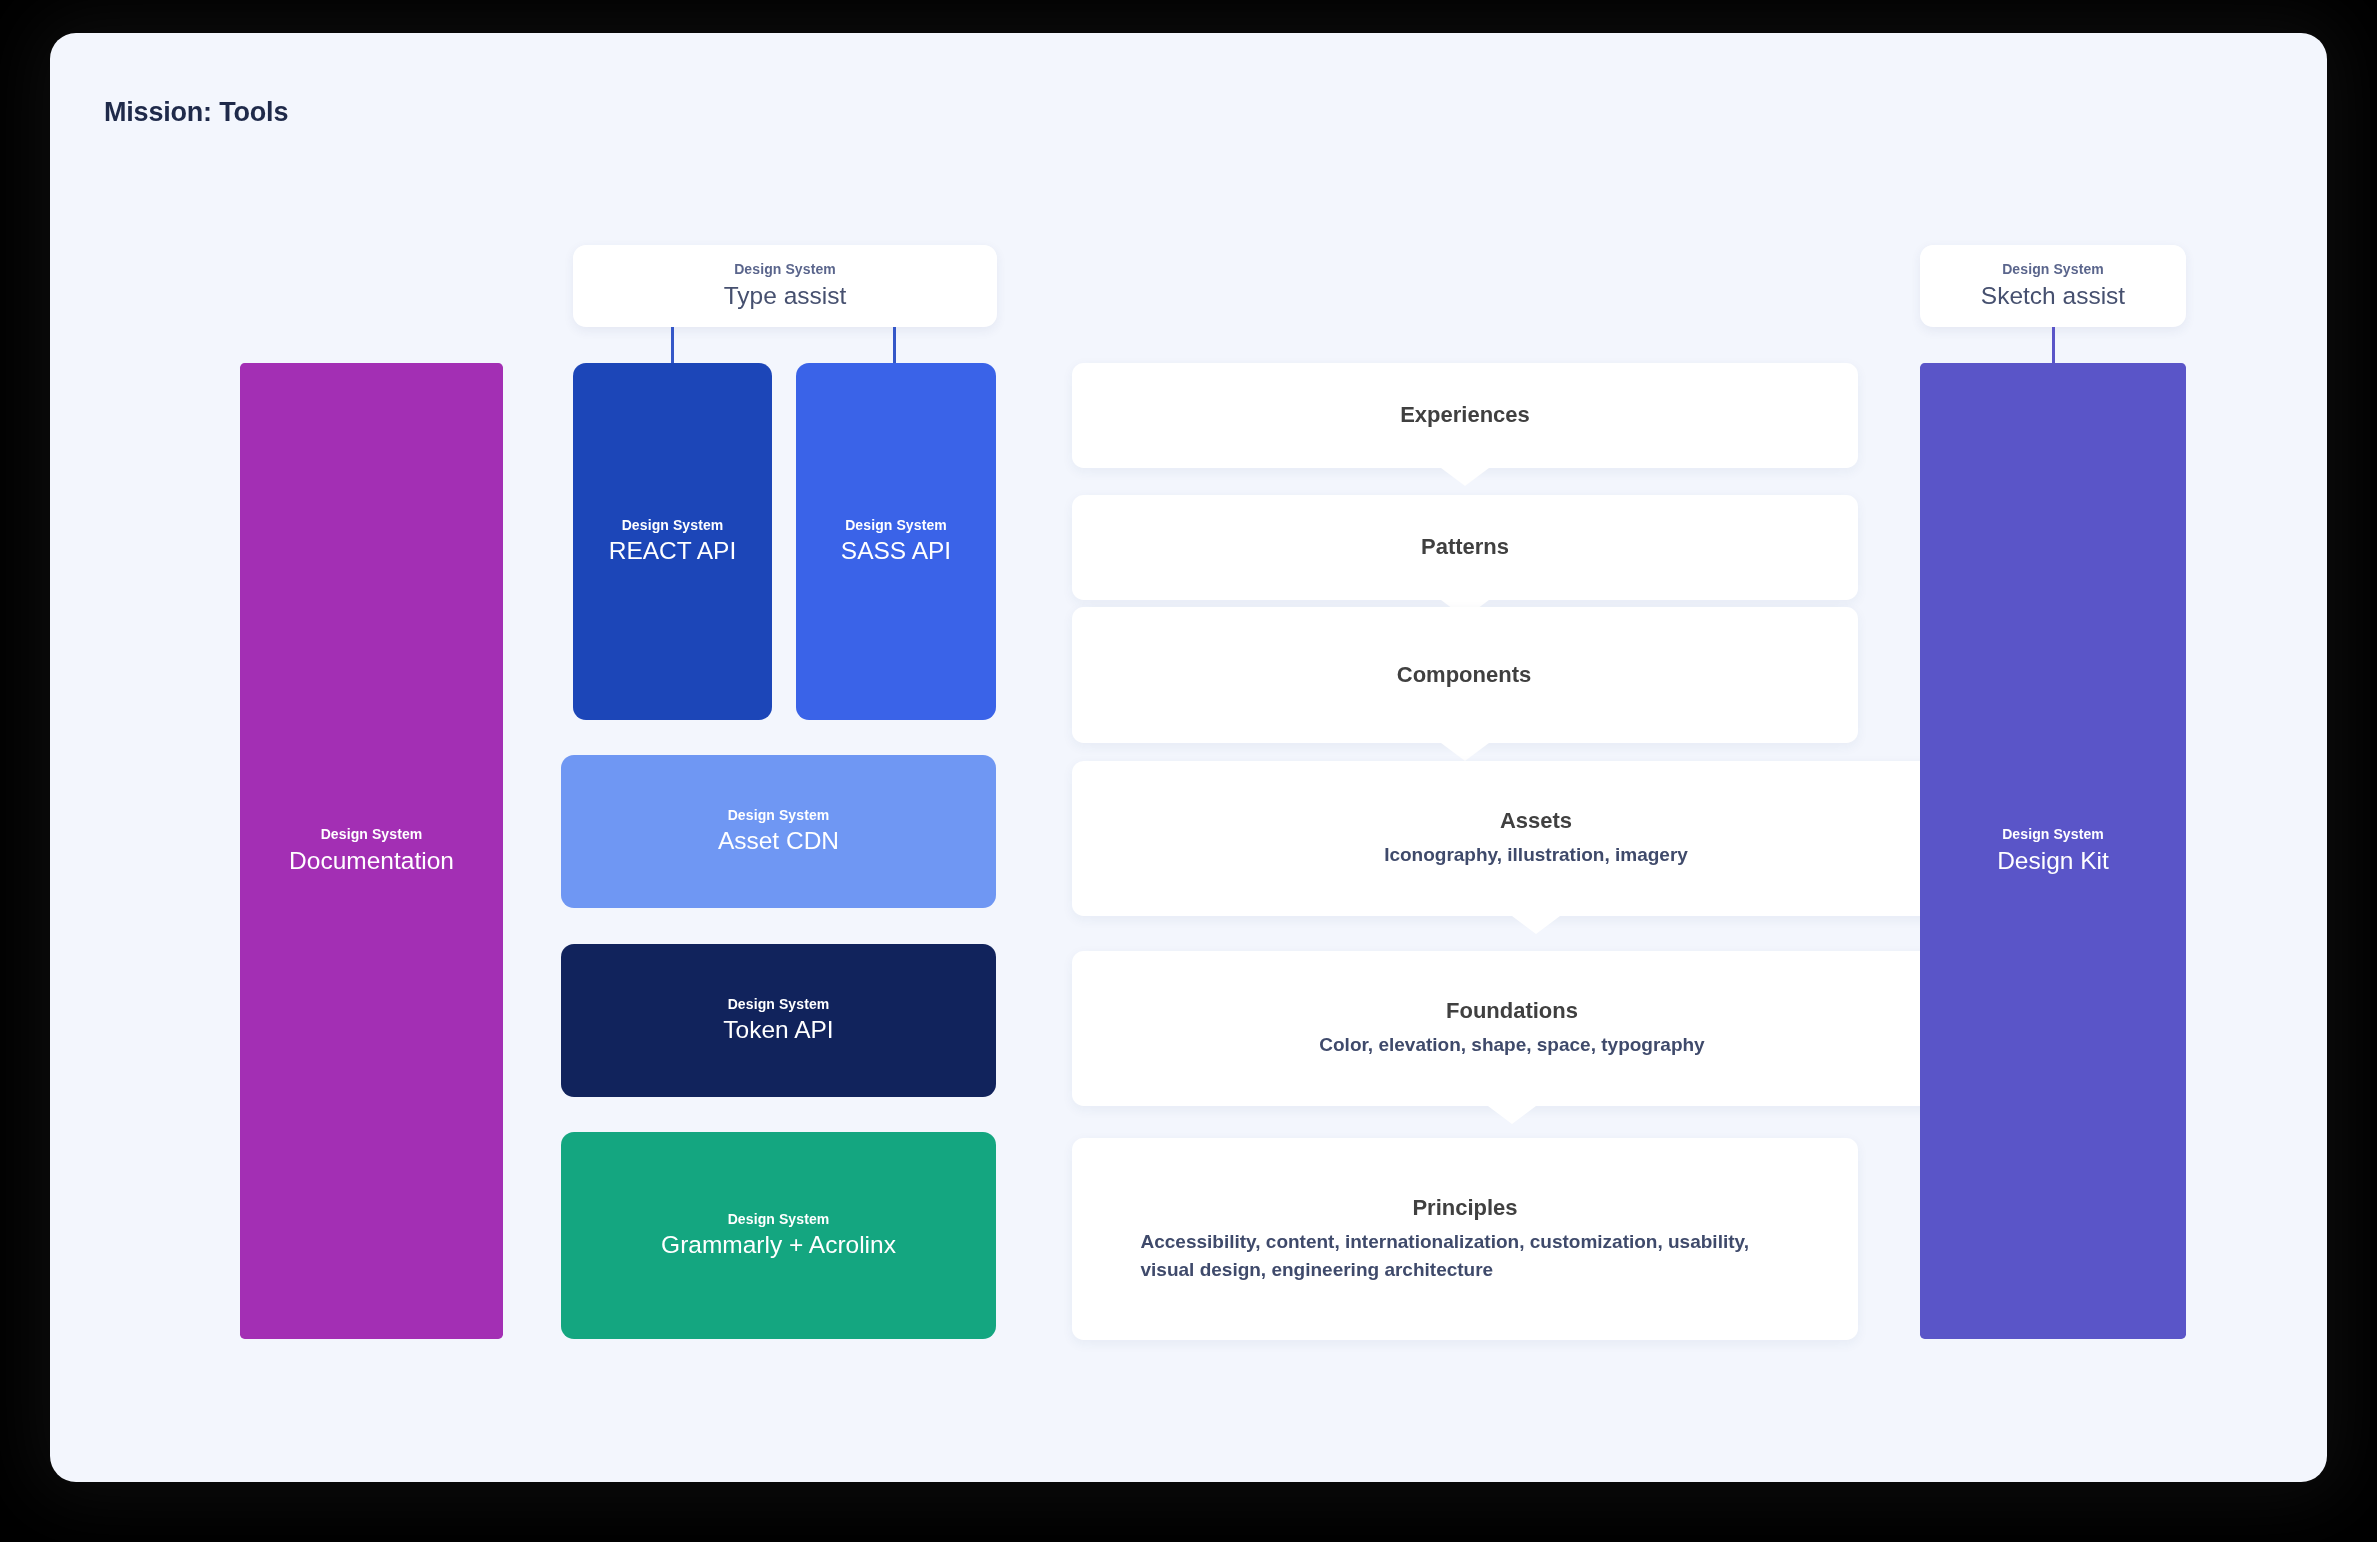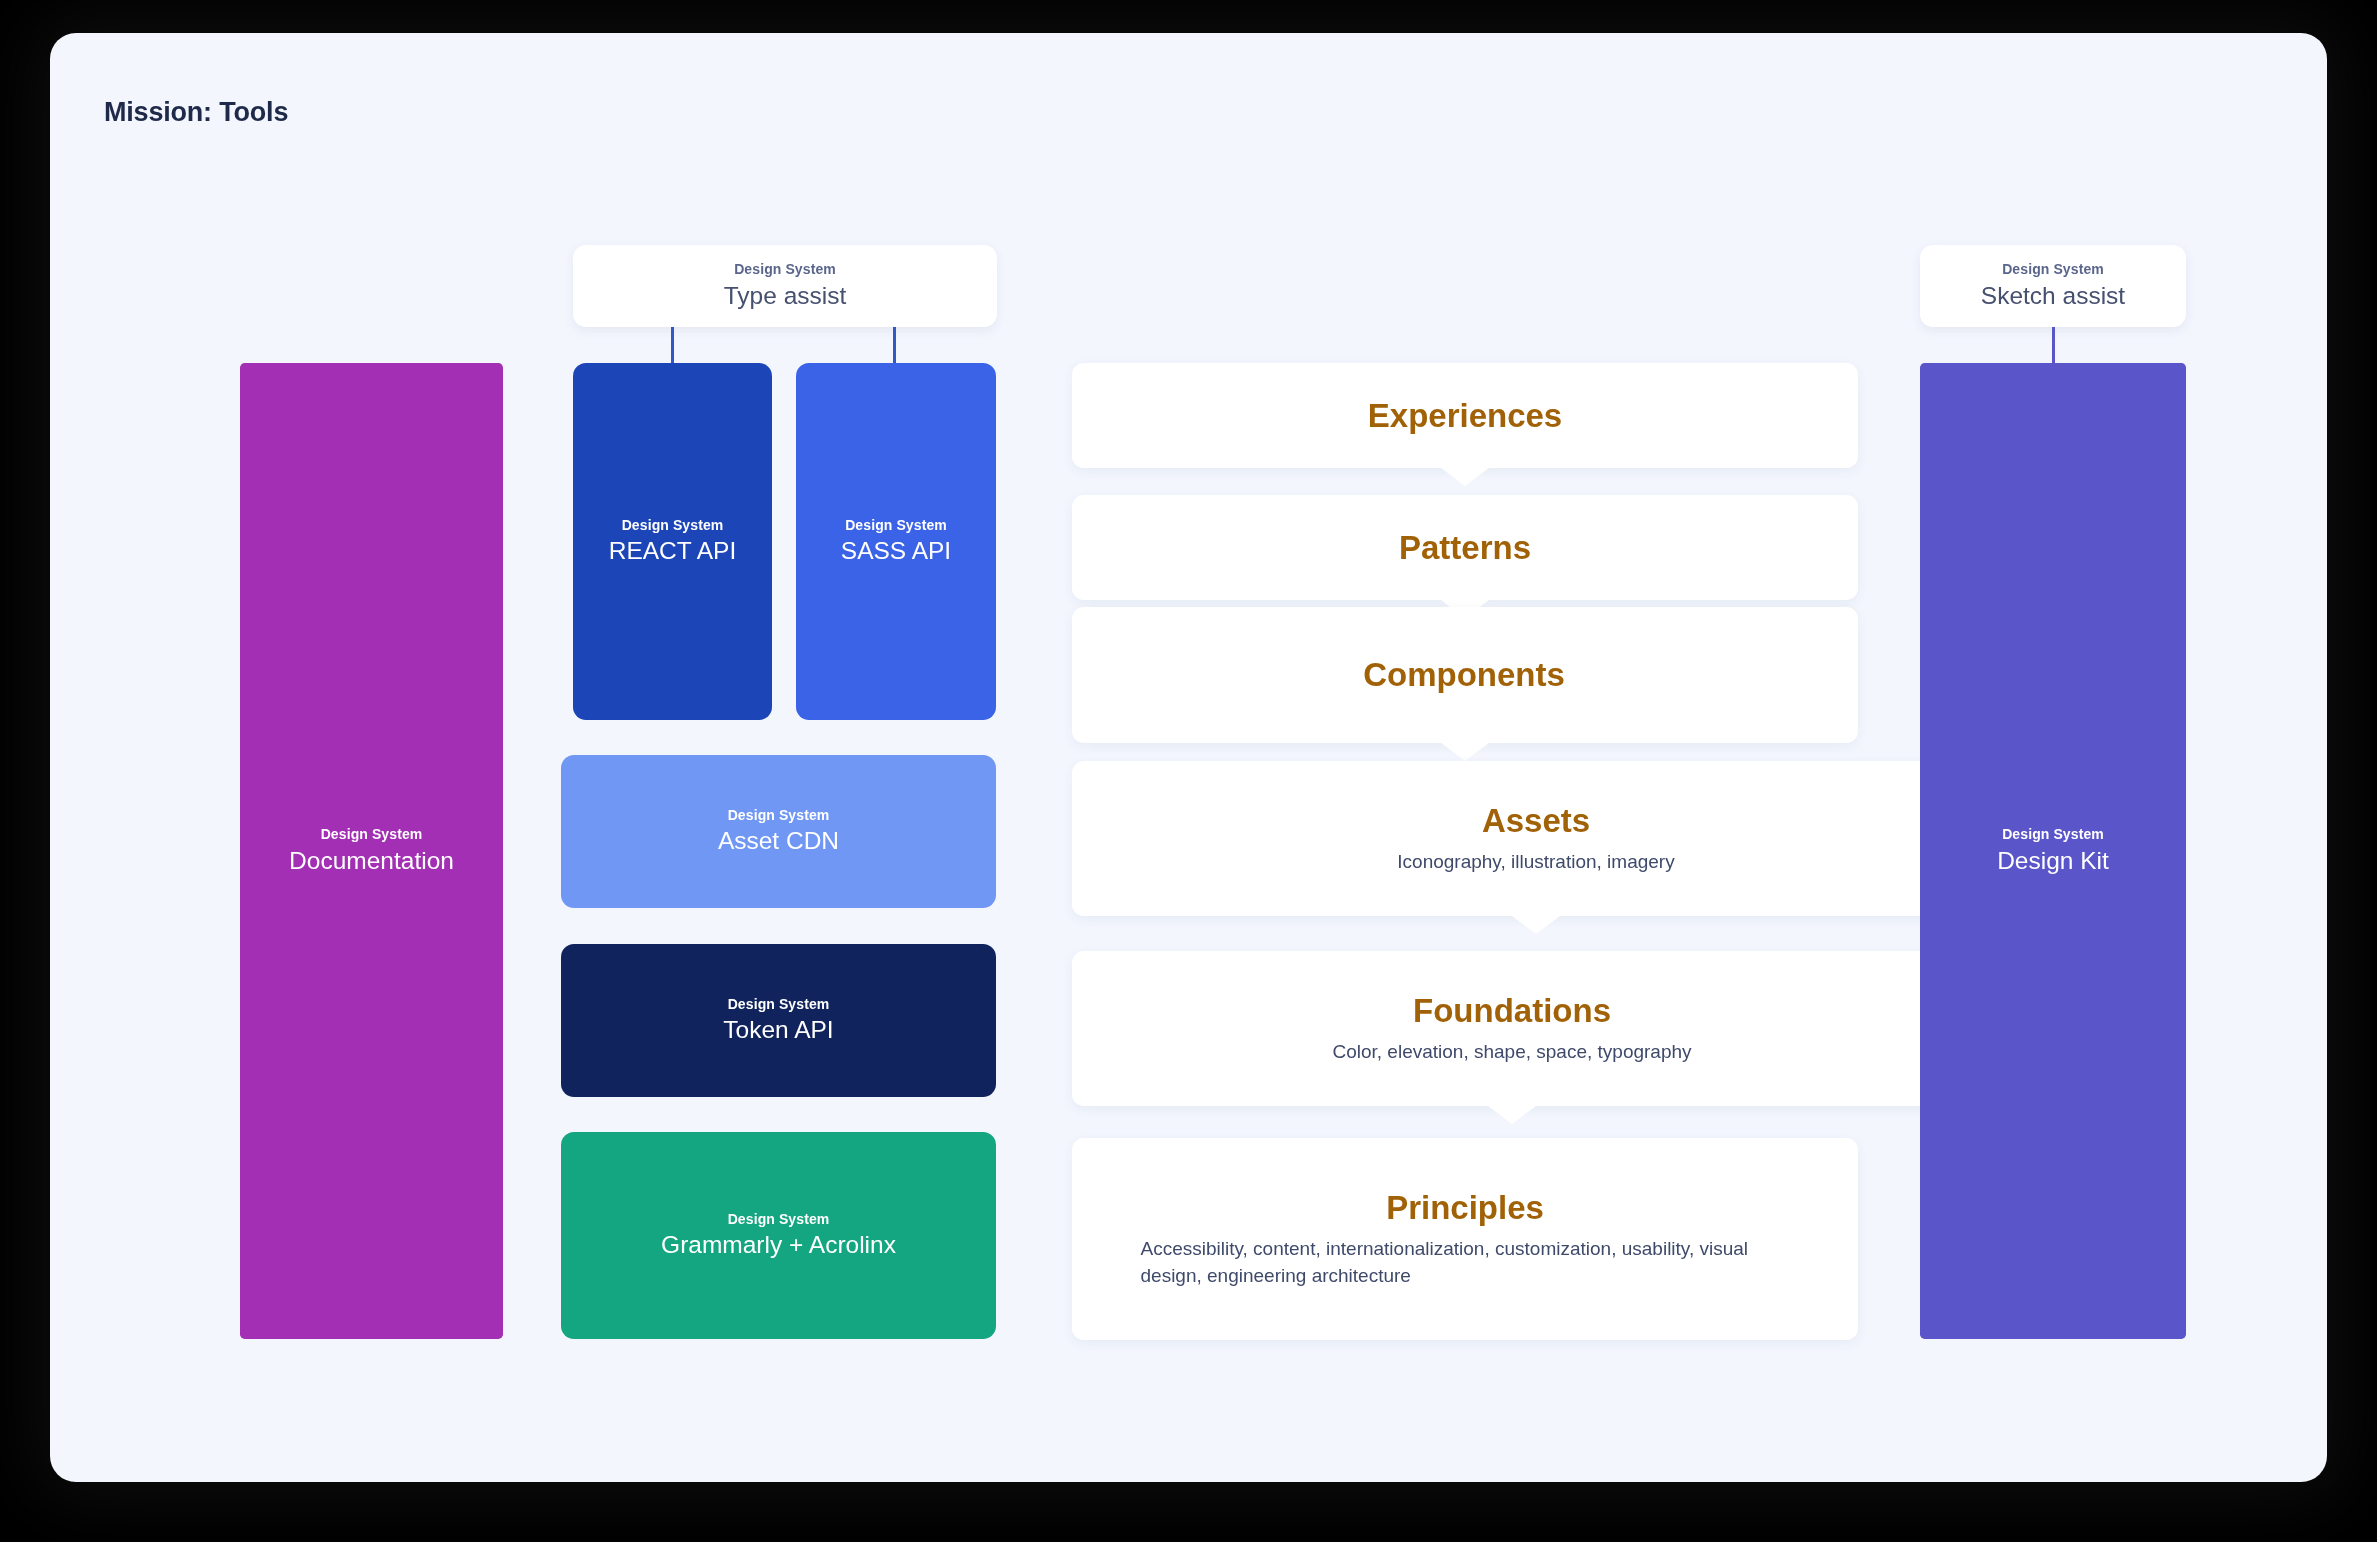--- a/index.html
+++ b/index.html
@@ -66,28 +66,28 @@
   .solid .cardtitle { color: #ffffff; }
 
   
   .stack {
     background: #ffffff;
     border-radius: 11.7px;
     box-shadow: 0 3.5px 11.7px rgba(40,60,120,0.06);
     padding: 0 35px;
   }
   .stack .st-title {
-    font-size: 33px;
+    font-size: 22px;
     font-weight: bold;
-    color: #a16207;
+    color: #404040;
     line-height: 1.2;
   }
   .stack .st-sub {
     font-size: 19px;
-    font-weight: 400;
+    font-weight: 700;
     color: #3f4a6b;
     line-height: 1.45;
     margin-top: 7px;
     max-width: 643px;
   }
   
   .notch {
     position: absolute;
     left: 50%;
     transform: translateX(-50%);

